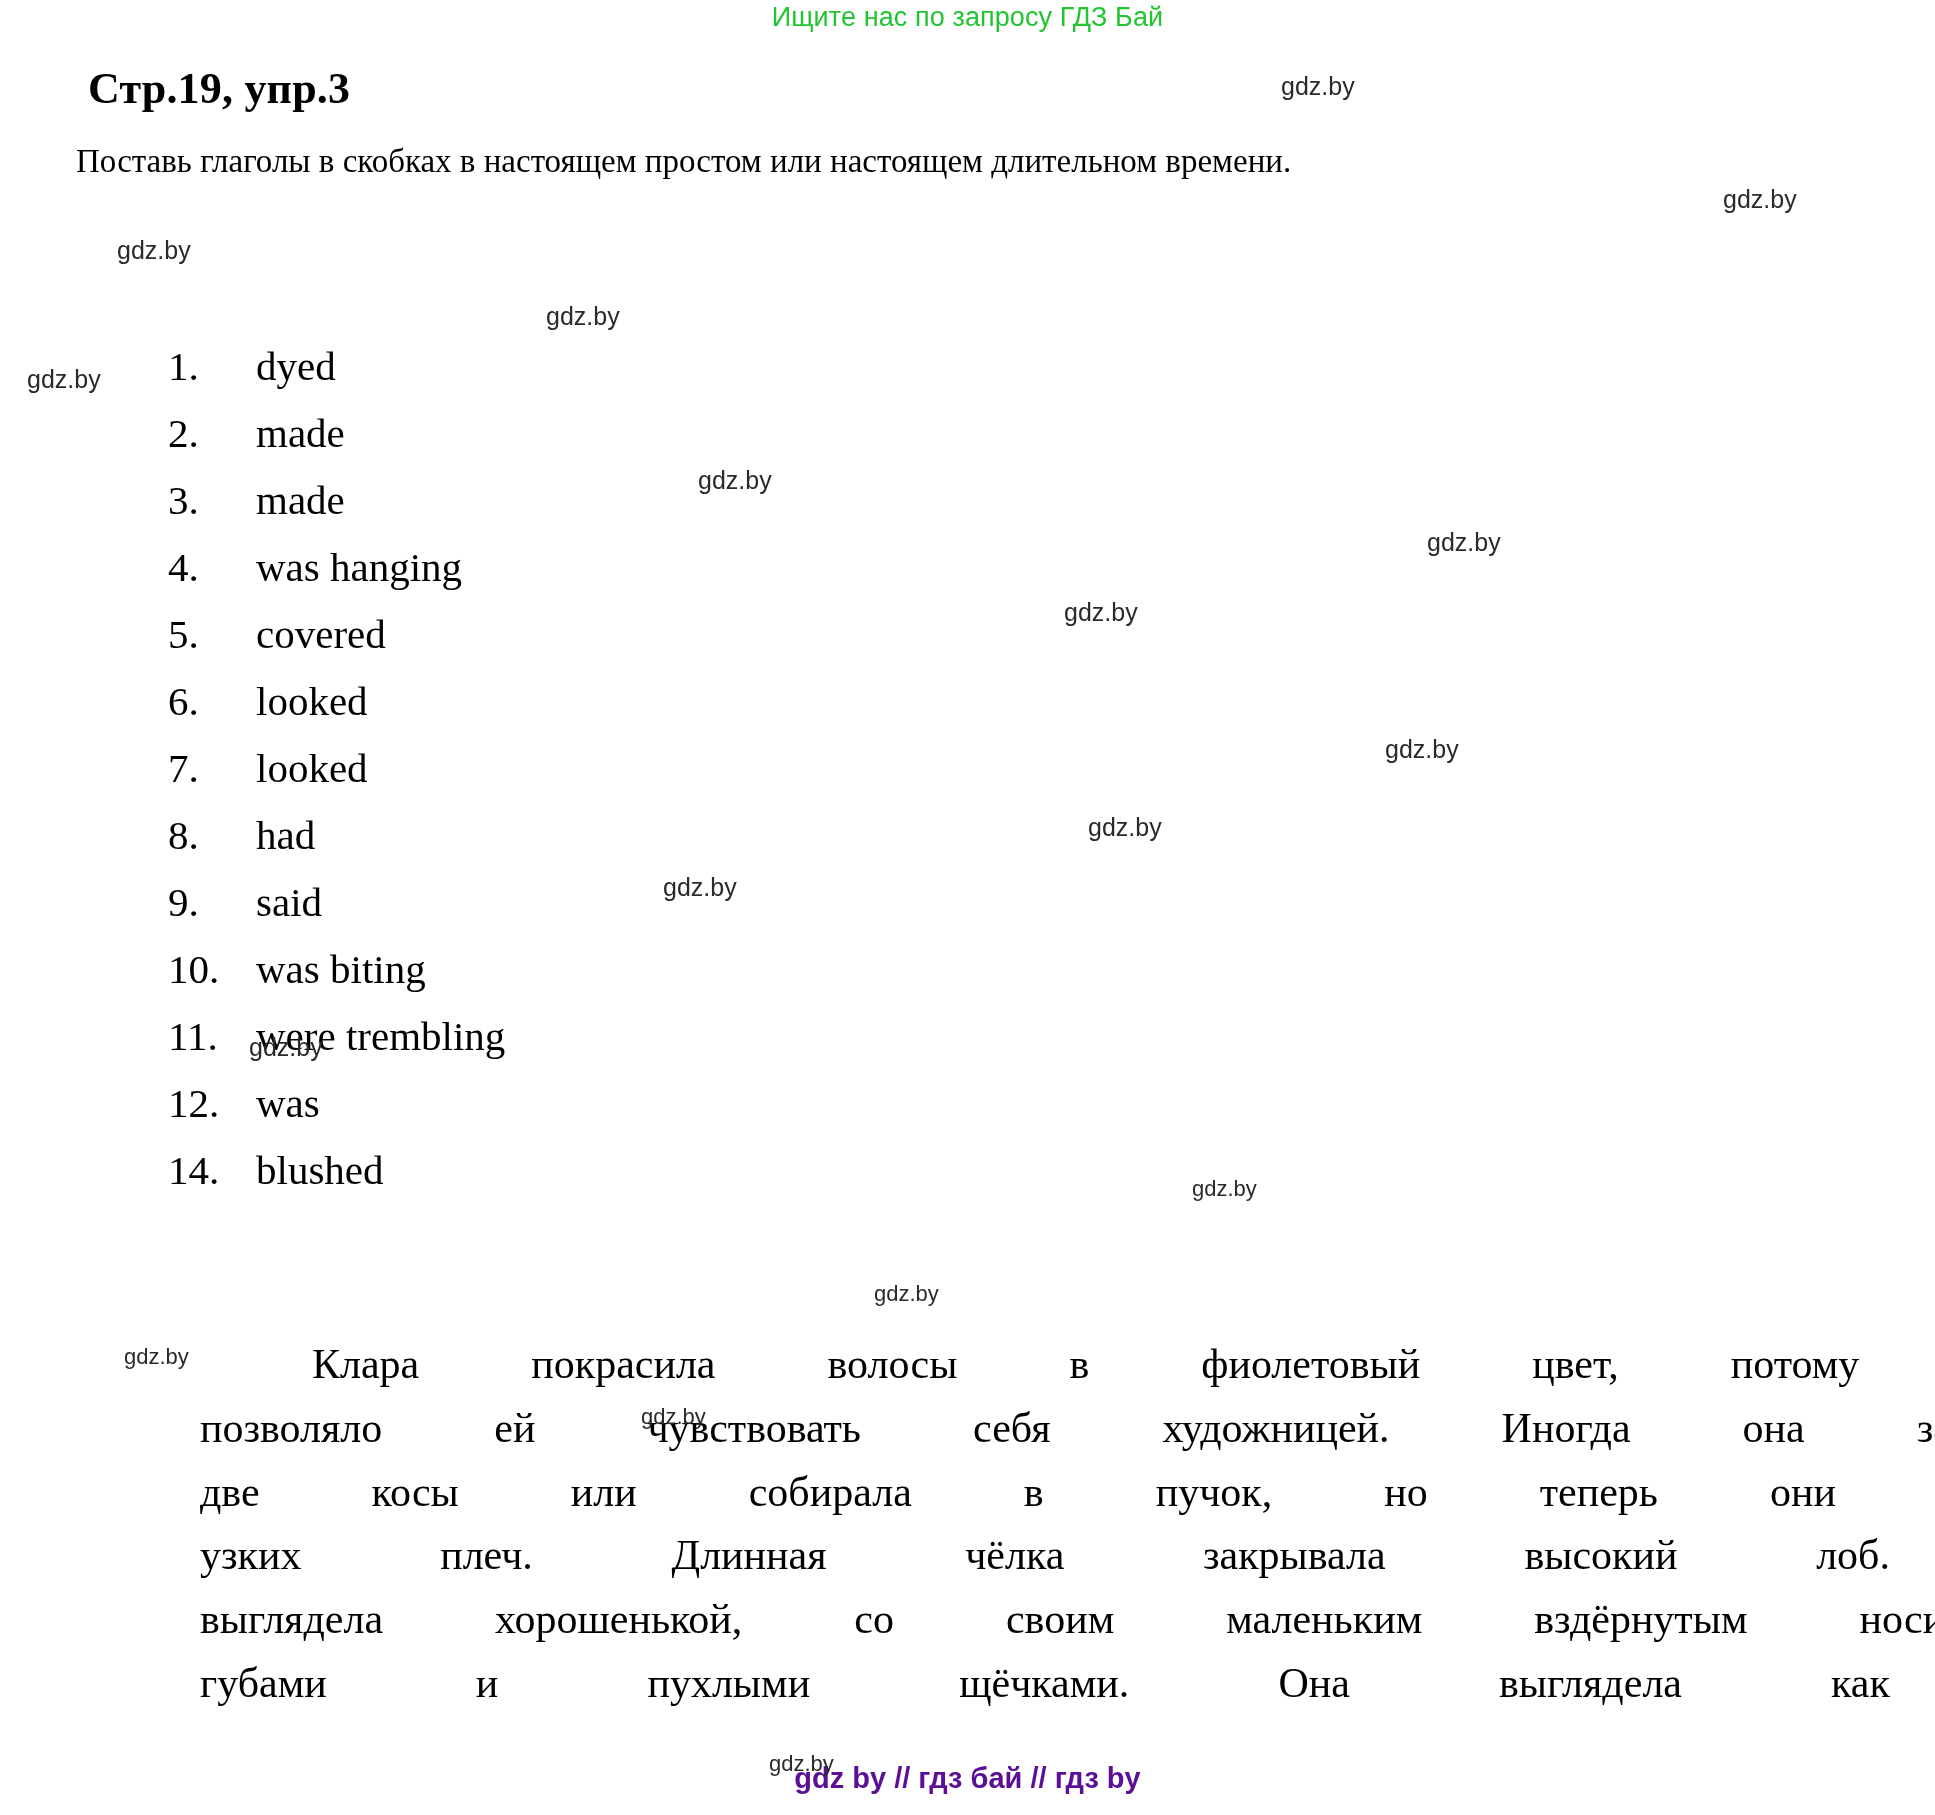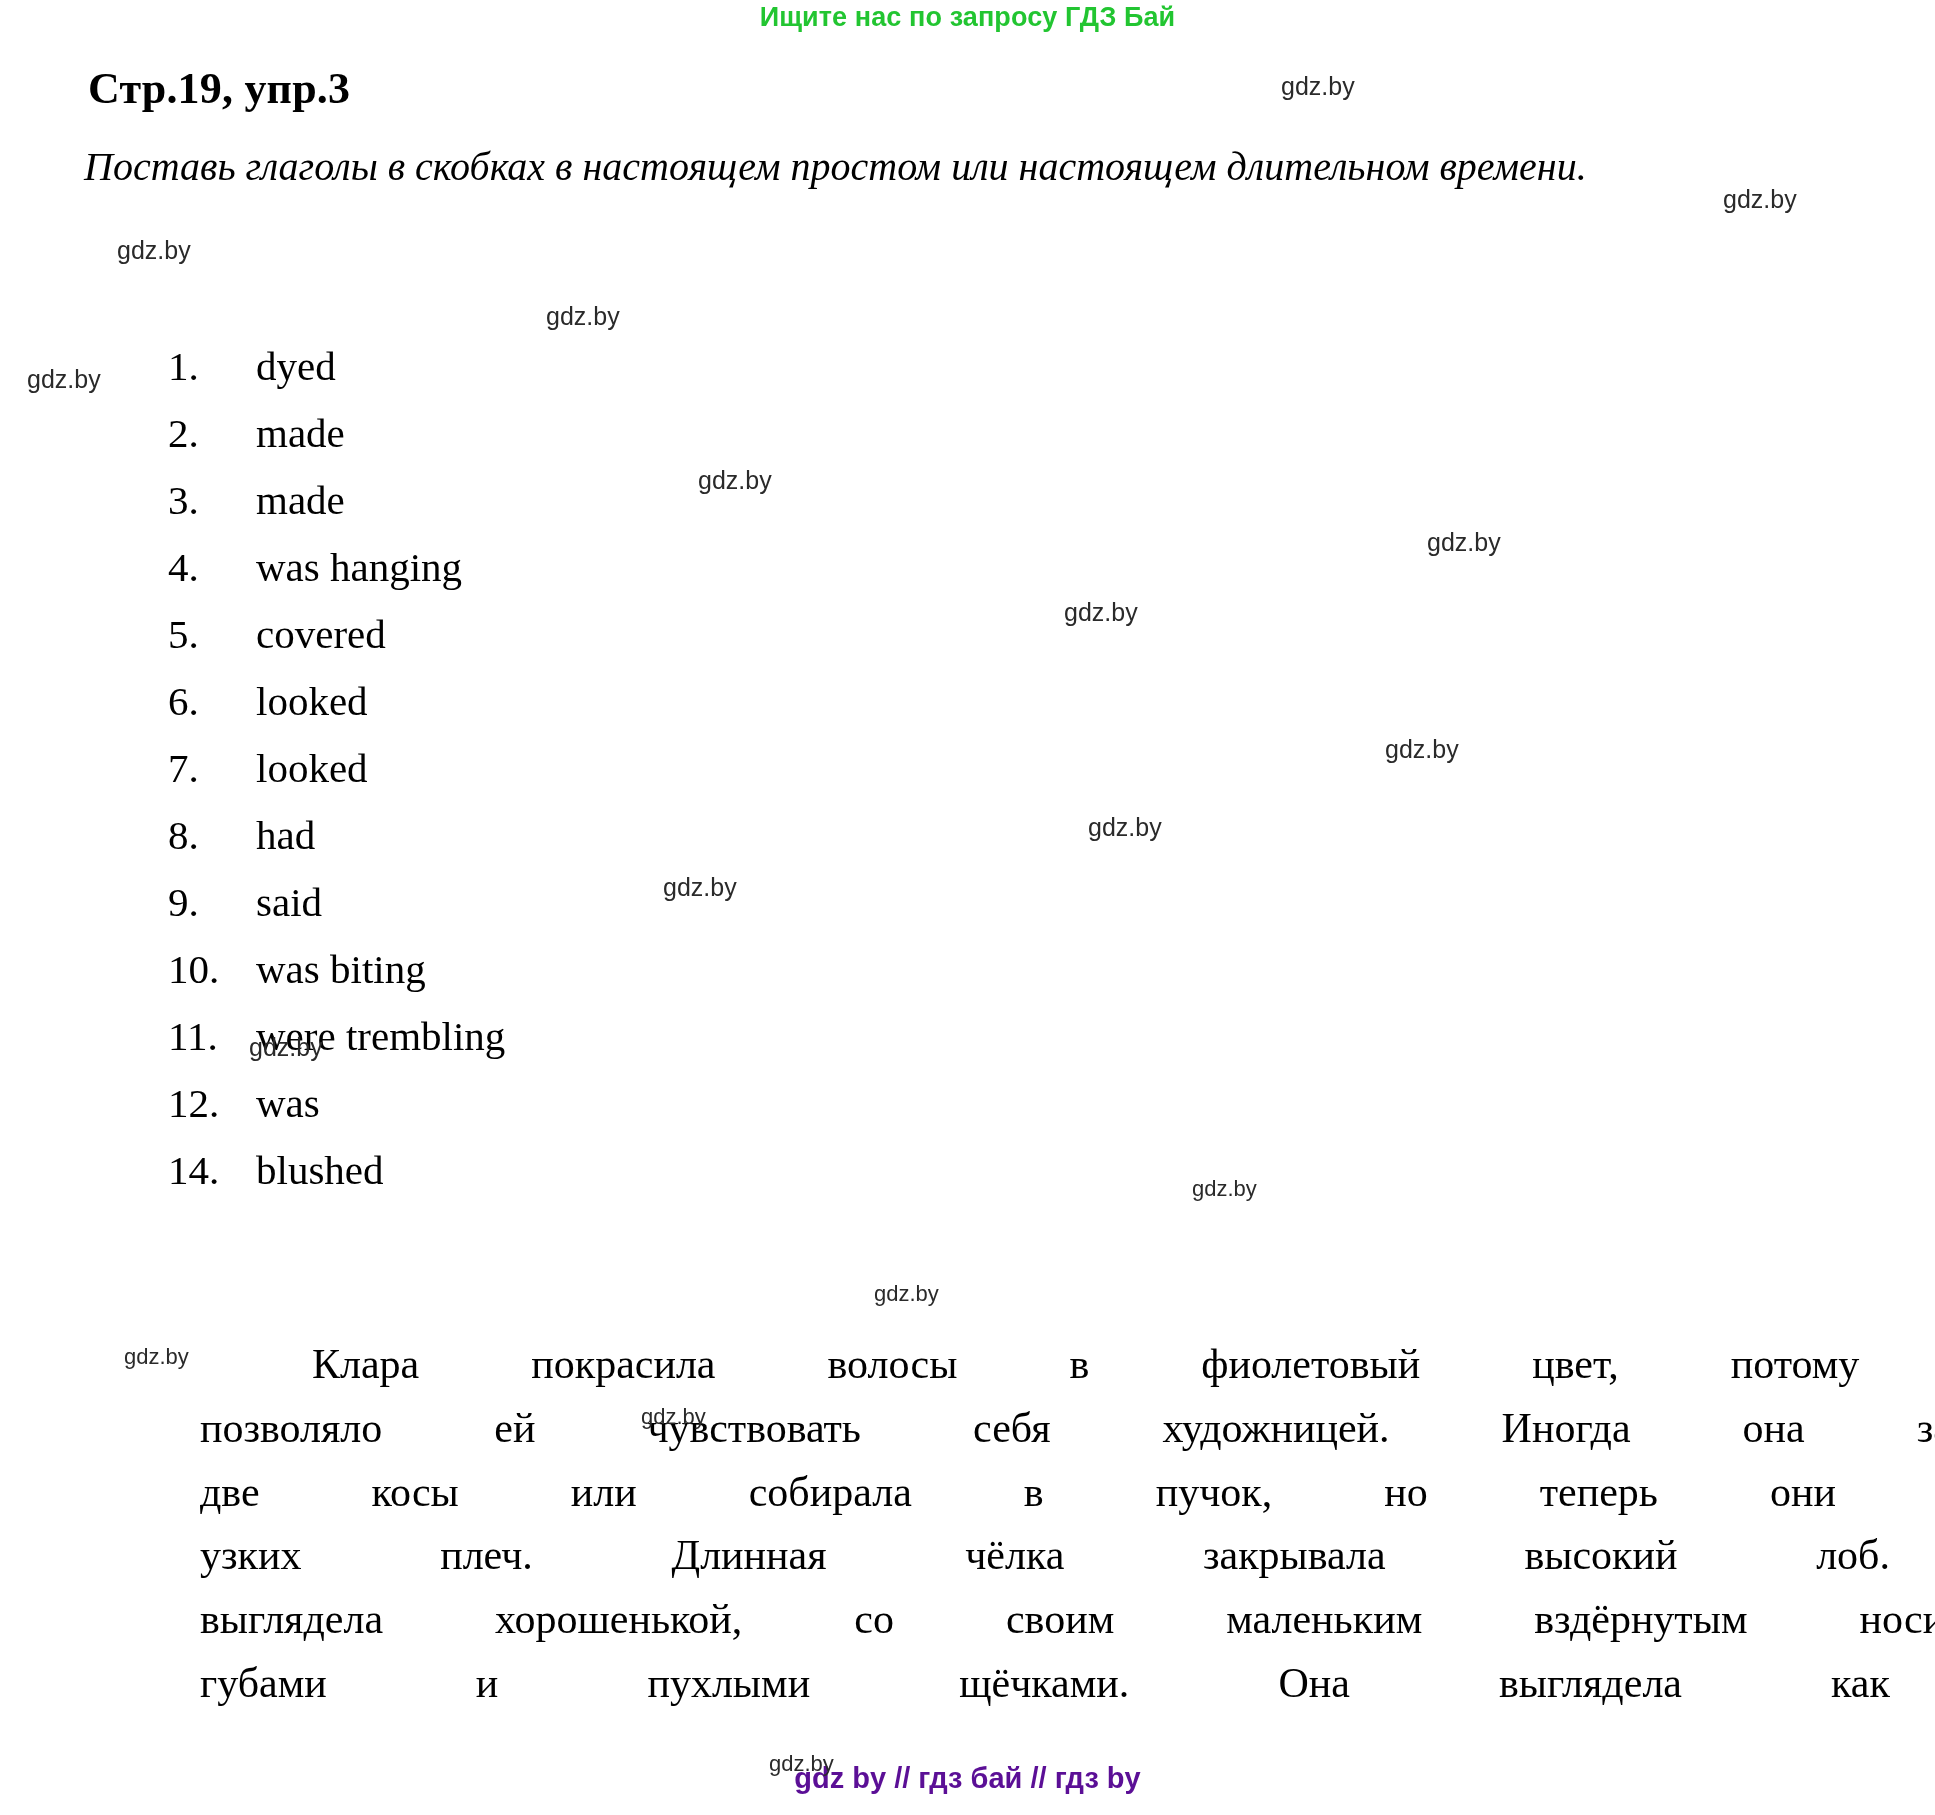--- a/index.html
+++ b/index.html
@@ -18,21 +18,21 @@
   }
 
   
   #promo-header {
     position: absolute;
     top: 2px;
     left: 0;
     width: 1935px;
     text-align: center;
     font-family: "Liberation Sans", "DejaVu Sans", sans-serif;
-    font-weight: bold;
+    font-weight: normal;
     font-size: 27px;
     color: #22c531;
     letter-spacing: 0.1px;
     white-space: nowrap;
   }
 
   
   #page {
     position: absolute;
     top: 0;
@@ -46,29 +46,28 @@
     left: 88px;
     top: 63px;
     font-size: 44px;
     font-weight: bold;
     letter-spacing: 0.2px;
     white-space: nowrap;
   }
 
   #instruction {
     position: absolute;
-    left: 84px;
+    left: 76px;
     top: 140px;
     width: 1800px;
-    font-size: 40px;
+    font-size: 33px;
     line-height: 1.33;
     text-align: justify;
     text-align-last: left;
     text-justify: inter-word;
-    font-style: italic;
   }
 
   
   #answers-list {
     position: absolute;
     left: 168px;
     top: 342px;
     width: 620px;
   }
   .answer-row {

